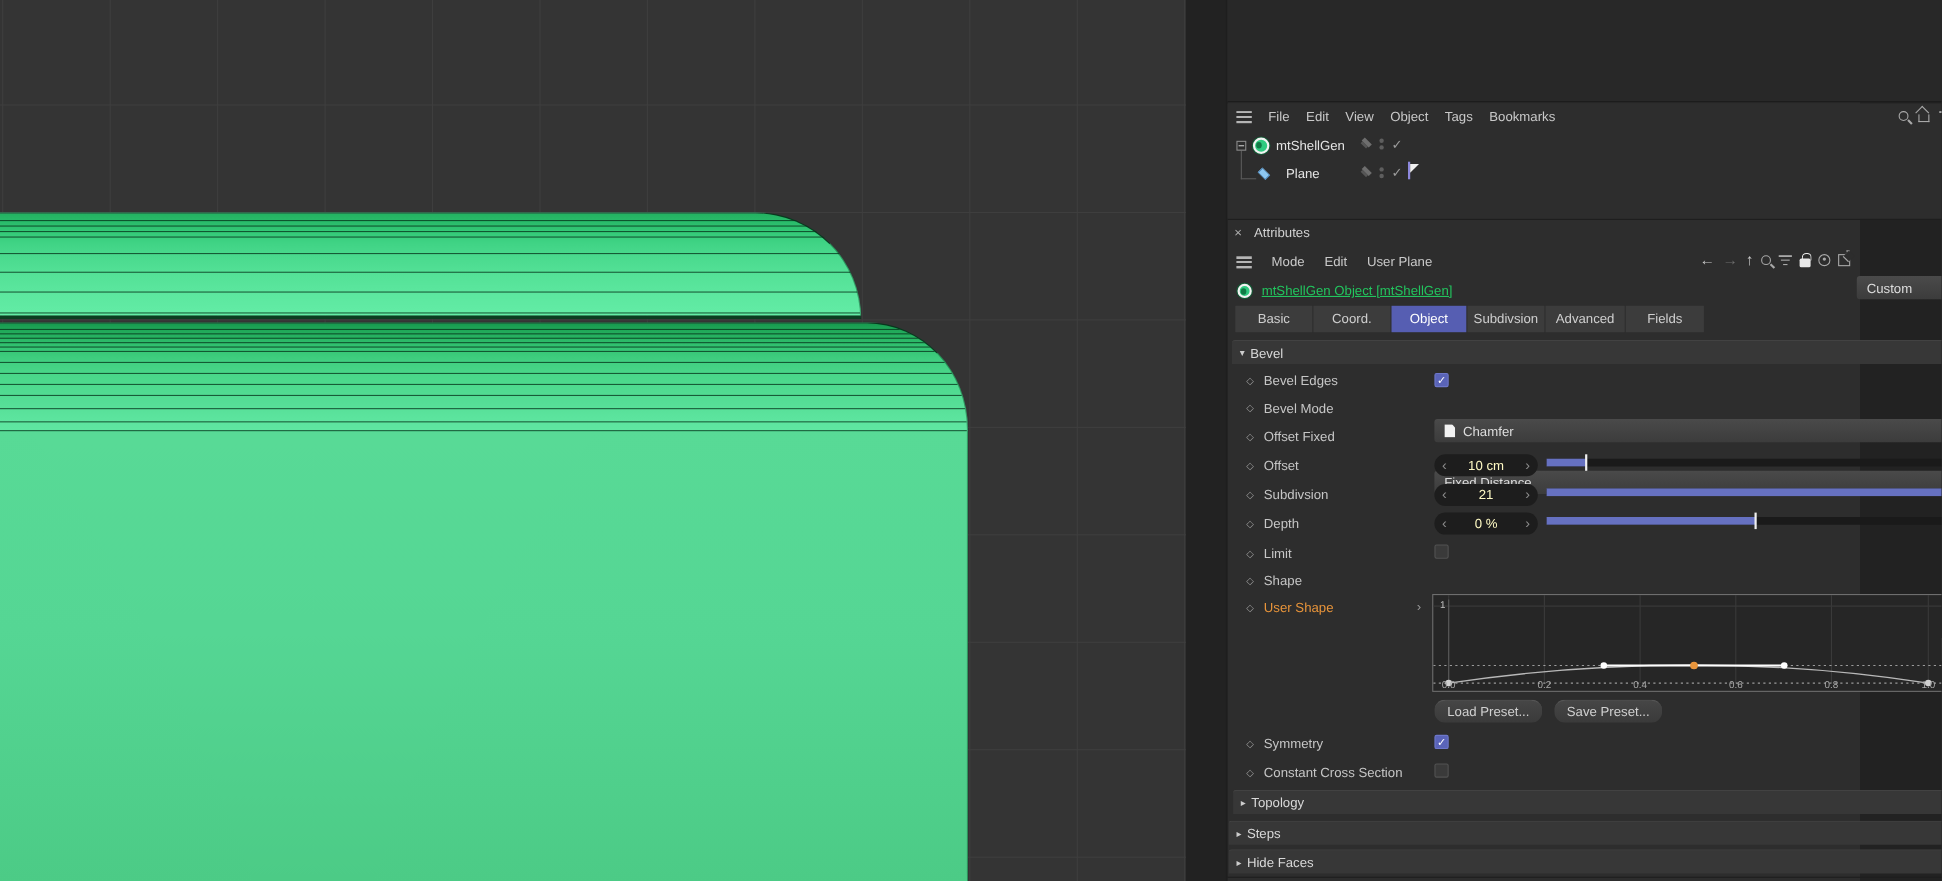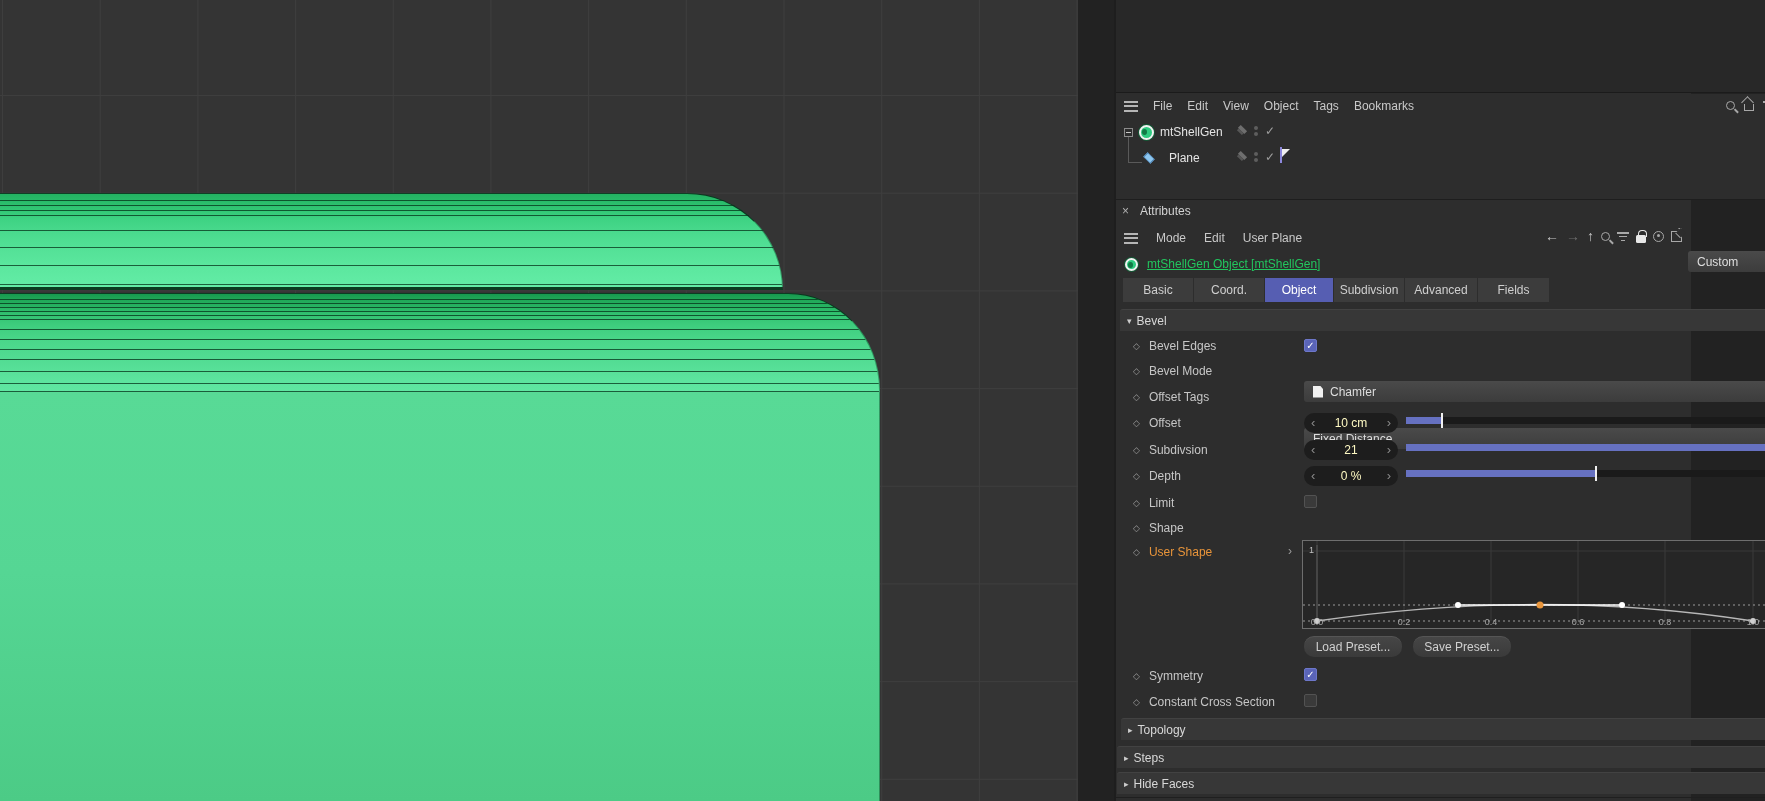--- a/index.html
+++ b/index.html
@@ -243,21 +243,21 @@
       <span class="plabel">Bevel Mode</span>
     </div>
     <div class="abs dd" style="left:188px;top:360px;width:479px;">
       <span class="pageico"></span>
       <span>Chamfer</span>
       <span class="chev"></span>
     </div>
 
     <div class="abs hrow" style="left:17px;top:386px;height:22px;gap:9px;">
       <span class="diamond">◇</span>
-      <span class="plabel">Offset Tags</span>
+      <span class="plabel">Offset Fixed</span>
     </div>
     <div class="abs dd" style="left:188px;top:386px;width:479px;">
       <span>Fixed Distance</span>
       <span class="chev"></span>
     </div>
 
     <div class="abs hrow" style="left:17px;top:412px;height:22px;gap:9px;">
       <span class="diamond">◇</span>
       <span class="plabel">Offset</span>
     </div>

